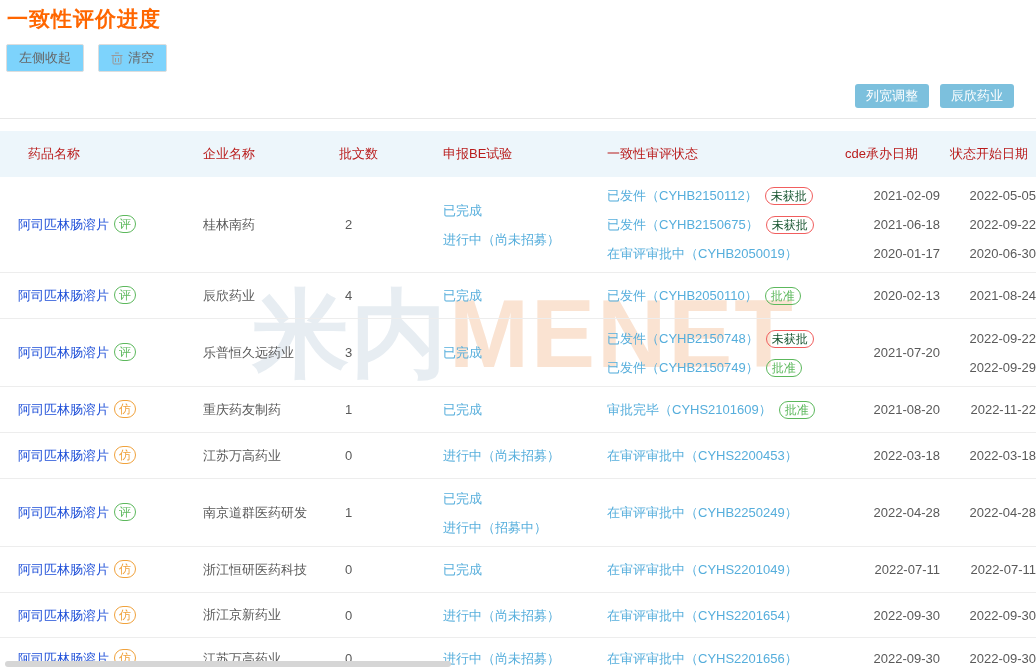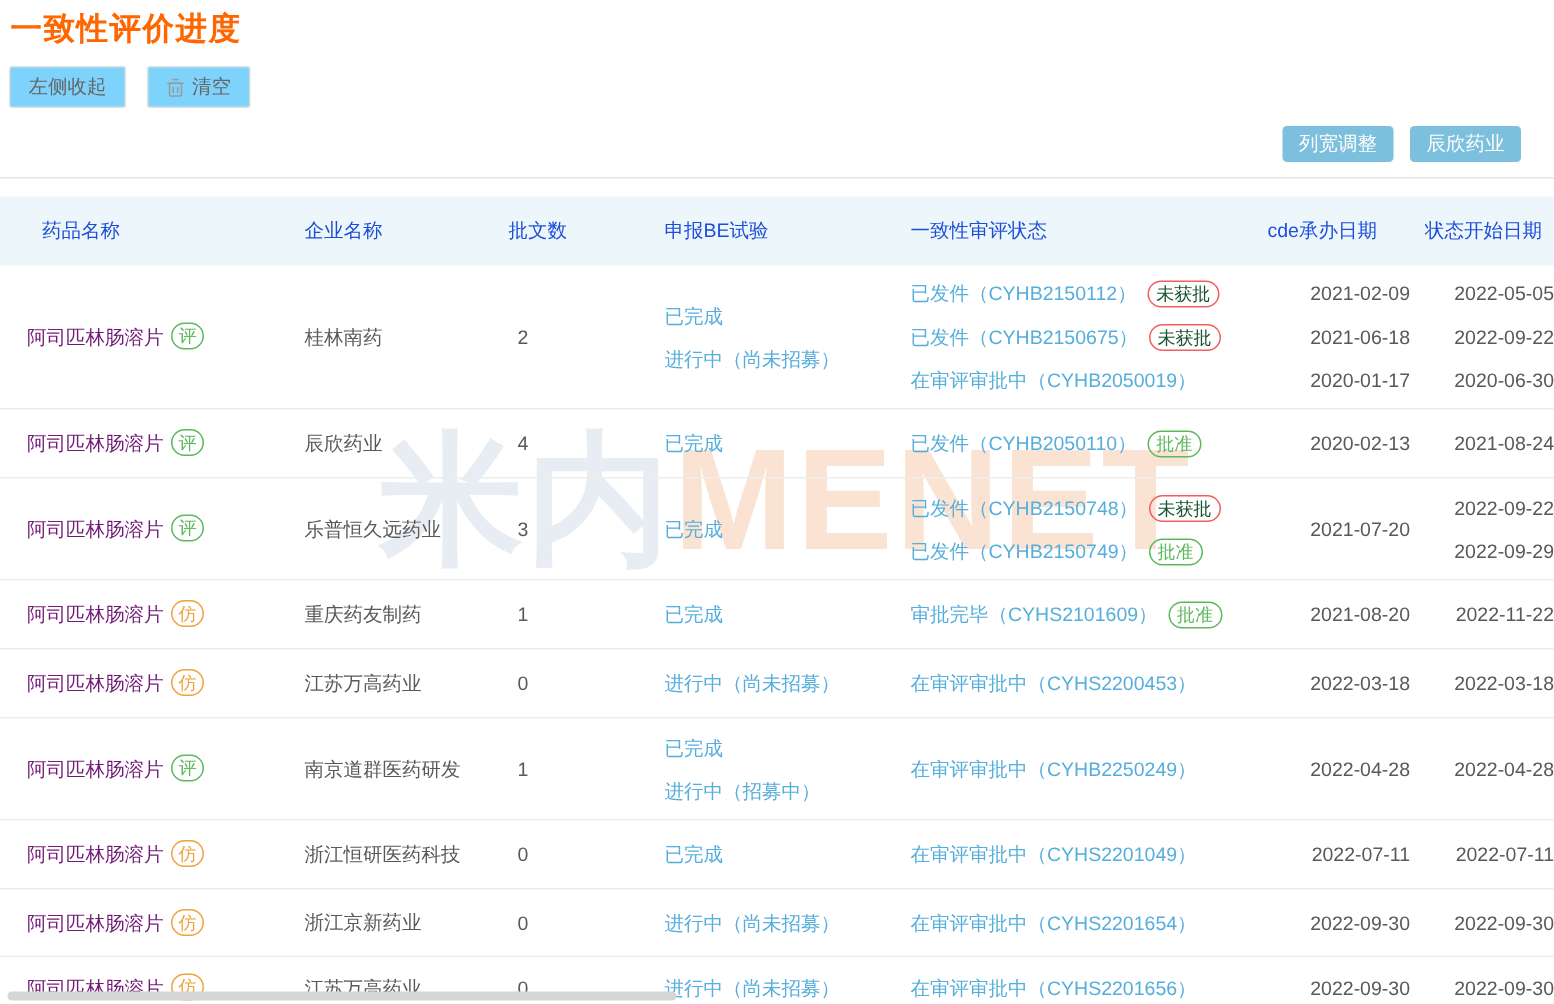--- a/index.html
+++ b/index.html
@@ -34,34 +34,34 @@
 
   
   .watermark { position:absolute; left:253px; top:286px; z-index:0; font-weight:bold; font-size:96px;
     line-height:1; white-space:nowrap; letter-spacing:2px; pointer-events:none; }
   .wm-cn { color:#e7edf2; }
   .wm-en { color:#fae3d2; }
 
   
   .table { position:relative; z-index:1; margin-top:12px; }
   .tr { display:grid; grid-template-columns:185px 145px 95px 165px 240px 110px 1fr; align-items:center; }
-  .thead { background:#edf6fb; height:46px; font-size:13px; color:#1d4ed8; }
+  .thead { background:#edf6fb; height:46px; font-size:13px; color:#b91c1c; }
   .row { border-bottom:1px solid #ededed; min-height:46px; font-size:13px; padding:4px 0; }
   .td,.th { padding-left:18px; }
   .th.c1 { padding-left:28px; } .td.c1 { padding-left:18px; }
   .th.c3 { padding-left:9px; }  .td.c3 { padding-left:15px; color:#595959; }
   .th.c5,.td.c5 { padding-left:17px; }
   .th.c6,.td.c6 { padding-left:15px; }
   .th.c7,.td.c7 { padding-left:10px; }
   .td.c2 { color:#595959; }
   .td.c6,.td.c7 { color:#595959;text-align:right; }
   .blue { color:#56aedc; }
   .link { cursor:pointer; }
   .line { line-height:29px; white-space:nowrap; }
-  .drug-link { color:#701a75; cursor:pointer; }
+  .drug-link { color:#1d4ed8; cursor:pointer; }
   .badge { display:inline-block; margin-left:5px; padding:0 4px; height:18px; line-height:16px;
     font-size:12px; border-radius:10px; border:1px solid; vertical-align:1px; }
   .badge.green { color:#5cb85c; border-color:#5cb85c; }
   .badge.orange { color:#f0a23c; border-color:#f0a23c; }
   .tag { display:inline-block; margin-left:7px; padding:0 5px; height:18px; line-height:16px;
     font-size:12px; border-radius:10px; border:1px solid; }
   .tag.red { color:#14532d; border-color:#f15e5e; }
   .tag.green { color:#5cb85c; border-color:#5cb85c; }
 
   

